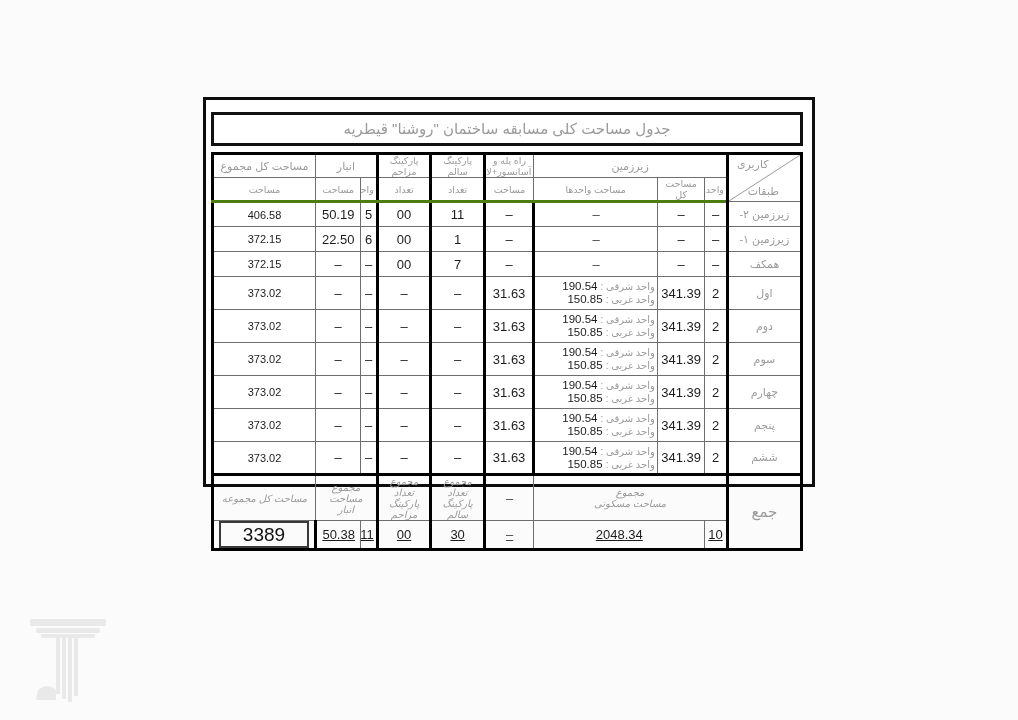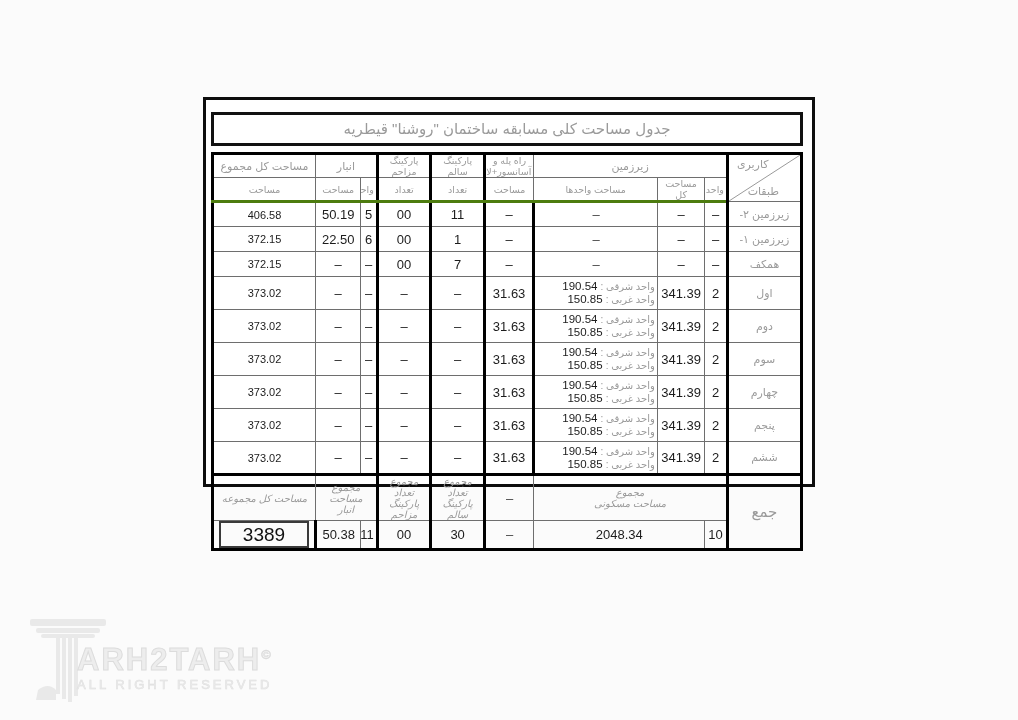--- a/index.html
+++ b/index.html
@@ -44,21 +44,21 @@
   .dline{display:flex;align-items:center;justify-content:flex-start;gap:3px;line-height:13px;direction:rtl;}
   .dline .dl{color:#9a9a9a;font-size:10px;white-space:nowrap;}
   .dline .dv{color:#1c1c1c;font-size:11.5px;}
   
   th.corner{position:relative;padding:0;}
   th.corner svg{position:absolute;inset:0;width:100%;height:100%;}
   th.corner .c-top{position:absolute;top:3px;left:8px;color:#9a9a9a;font-size:11px;}
   th.corner .c-bot{position:absolute;bottom:3px;right:21px;color:#9a9a9a;font-size:11px;}
   
   tbody.summary tr.s1 td{border-top:3px solid #000;height:28px;}
-  tbody.summary tr.s2 td{height:26px;}
+  tbody.summary tr.s2 td{height:26px;text-decoration:underline;}
   td.sumlbl{color:#9a9a9a;font-size:10px;line-height:11px;direction:rtl;font-style:italic;}
   td.sumfloor{color:#9a9a9a;font-size:15px;border-radius:31px;}
   .grand-box{
     display:inline-block;border:2px solid #3a3a3a;min-width:82%;
     font-size:19px;color:#111;padding:0 4px;line-height:23px;
   }
   
   .watermark{position:absolute;left:30px;top:614px;width:280px;height:100px;}
   .watermark svg{position:absolute;left:0;top:0;}
   .wm-text{position:absolute;left:47px;top:26px;}
@@ -331,17 +331,13 @@
       <rect x="0" y="5" width="76" height="7" rx="2"></rect>
       <rect x="6" y="14" width="64" height="5" rx="2"></rect>
       <rect x="11" y="20" width="54" height="4" rx="2"></rect>
       <rect x="26" y="24" width="4" height="56"></rect>
       <rect x="32" y="24" width="4" height="61"></rect>
       <rect x="38" y="24" width="4" height="64"></rect>
       <rect x="44" y="24" width="4" height="58"></rect>
       <path d="M8 76 q10 -8 18 0 l0 10 l-20 0 z"></path>
     </g>
   </svg>
-  <div class="wm-text">
-    <div class="wm-brand"><span>ARH2TARH</span><sup>©</sup></div>
-    <div class="wm-caption">ALL RIGHT RESERVED</div>
-  </div>
 </div>
 
 </body></html>

